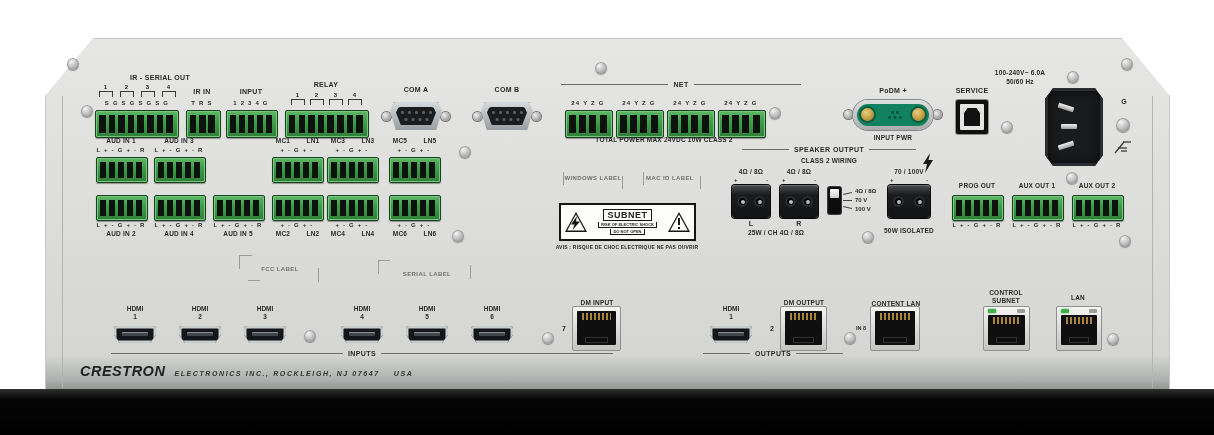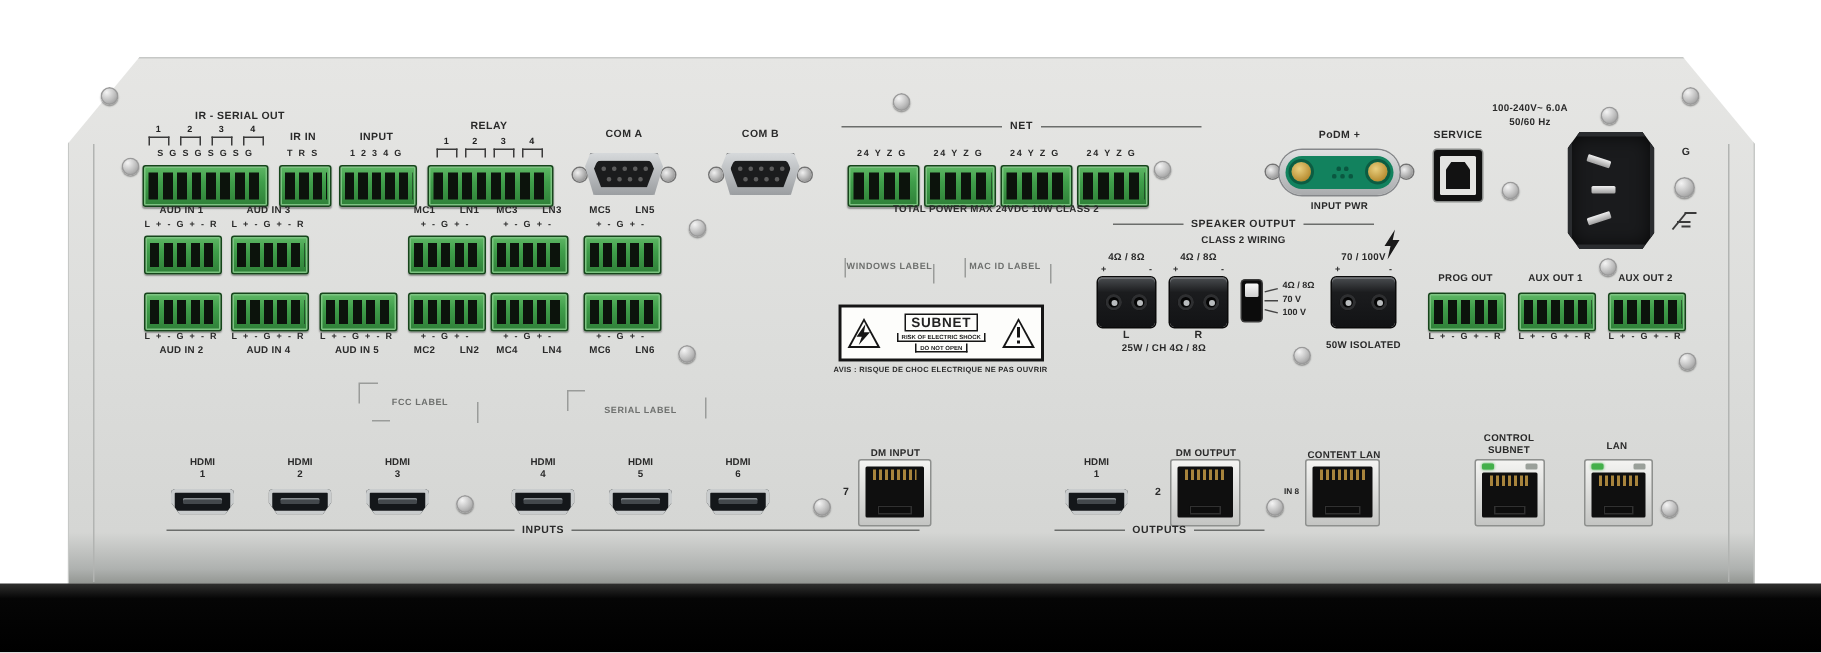--- a/index.html
+++ b/index.html
@@ -476,13 +476,18 @@
     <div class="prt"></div>
   </div>
 
   <div class="t f6" style="left:1078px;top:294px">LAN</div>
   <div class="rj ledp" style="left:1056px;top:306px;width:44px;height:43px">
     <span class="led g"></span>
     <span class="led o"></span>
     <div class="prt"></div>
   </div>
 
+  <div id="brand">
+    <span class="cres">CRESTRON</span>
+    <span class="addr">ELECTRONICS INC., ROCKLEIGH, NJ 07647</span>
+    <span class="usa">USA</span>
+  </div>
 </div>
 
 </body></html>

